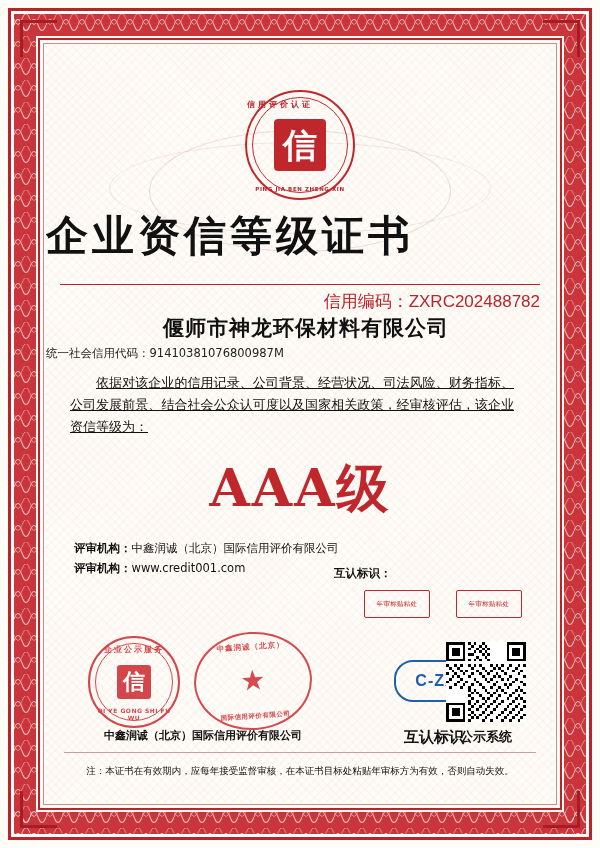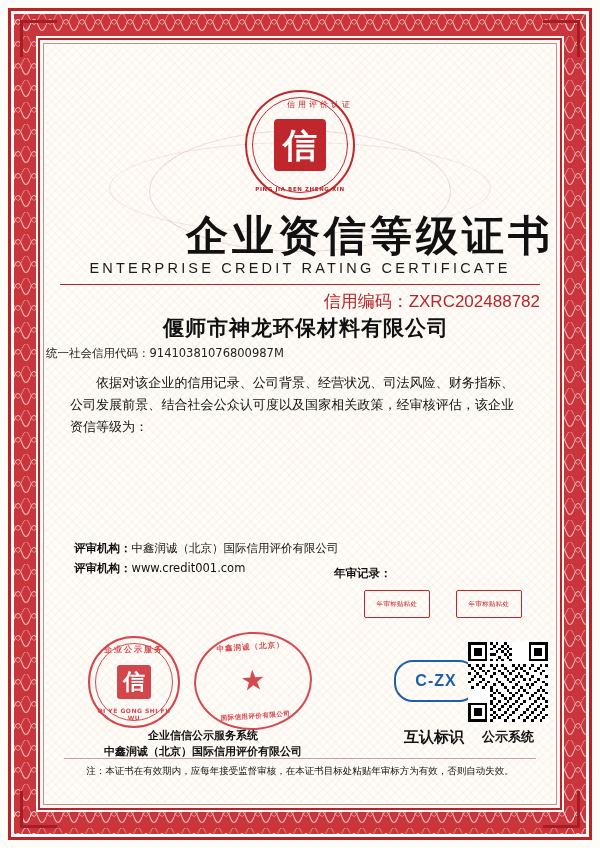--- a/index.html
+++ b/index.html
@@ -156,45 +156,45 @@
     font-size: 34px;
     line-height: 52px;
     text-align: center;
     font-weight: 700;
   }
   .emblem-arc-top {
     position: absolute;
     top: 7px;
     left: 0;
     width: 100%;
-    text-align: right;
+    text-align: left;
     font-size: 8px;
     color: #b8242a;
     letter-spacing: 3px;
-    font-weight: 400;
+    font-weight: 700;
   }
   .emblem-arc-bottom {
     position: absolute;
     bottom: 6px;
     left: 0;
     width: 100%;
     text-align: center;
     font-size: 5.5px;
     color: #b8242a;
     letter-spacing: 0.6px;
     font-weight: 700;
   }
 
   
   .title-cn {
     position: absolute;
     left: 0;
     top: 162px;
     width: 100%;
-    text-align: right;
+    text-align: left;
     font-size: 42px;
     font-weight: 700;
     color: #111;
     letter-spacing: 4px;
     font-family: "DejaVu Sans", "Liberation Sans", sans-serif;
   }
   .title-en {
     position: absolute;
     left: 0;
     top: 214px;
@@ -250,20 +250,21 @@
   .body-text {
     position: absolute;
     left: 24px;
     right: 40px;
     top: 326px;
     font-size: 13px;
     line-height: 22px;
     color: #111;
     text-align: justify;
     text-indent: 2em;
+    text-decoration: underline;
   }
 
   
   .grade {
     position: absolute;
     left: 0;
     top: 408px;
     width: 100%;
     text-align: center;
     font-size: 52px;
@@ -312,21 +313,21 @@
     display: flex;
     align-items: center;
     justify-content: center;
     letter-spacing: 0.3px;
   }
 
   
   .seals {
     position: absolute;
     left: 18px;
-    right: 0;
+    right: 22px;
     bottom: 56px;
     height: 110px;
     margin-top: 38px;
   }
 
   .seal-round {
     position: absolute;
     left: 24px;
     top: 0px;
     width: 92px;
@@ -453,21 +454,21 @@
   
   .footnote {
     position: absolute;
     left: 18px;
     right: 18px;
     bottom: 24px;
     font-size: 9.5px;
     color: #111;
     text-align: center;
     border-top: 1px solid #c9a0a2;
-    padding-top: 6px;
+    padding-top: 12px;
   }
 </style>
 </head>
 <body>
 
 <div class="cert">
 
   <div class="border-outer"></div>
   <div class="border-guilloche"></div>
   <svg class="guilloche-pattern" width="572" height="820" viewBox="0 0 572 820">
@@ -495,66 +496,65 @@
     <div class="watermark"></div>
     <div class="watermark2"></div>
 
     <div class="emblem">
       <div class="emblem-arc-top">信用评价认证</div>
       <div class="emblem-center">信</div>
       <div class="emblem-arc-bottom">PING JIA BEN ZHENG XIN</div>
     </div>
 
     <div class="title-cn">企业资信等级证书</div>
-    <div class="title-en">ENTERPRISE CREDIT RATING CERTIFICATE</div>
     <div class="title-rule"></div>
 
     <div class="credit-no">
       <span>信用编码：</span><span>ZXRC202488782</span>
     </div>
 
     <div class="company">偃师市神龙环保材料有限公司</div>
     <div class="usci">
       <span>统一社会信用代码：</span><span>91410381076800987M</span>
     </div>
 
     <div class="body-text">依据对该企业的信用记录、公司背景、经营状况、司法风险、财务指标、公司发展前景、结合社会公众认可度以及国家相关政策，经审核评估，该企业资信等级为：</div>
 
+    <div class="grade">AAA级</div>
 
     <div class="details">
       <div class="row">
         <span class="lbl">评审机构：</span><span>中鑫润诚（北京）国际信用评价有限公司</span>
       </div>
       <div class="row">
         <span class="lbl">评审机构：</span><span>www.credit001.com</span>
       </div>
     </div>
 
-    <div class="review">年审记录：</div>
+    <div class="review">互认标识：</div>
     <div class="review-boxes">
       <div class="review-box">年审标贴粘处</div>
       <div class="review-box">年审标贴粘处</div>
     </div>
 
     <div class="seals">
 
       <div class="seal-round">
         <div class="sr-top">企业公示服务</div>
         <div class="sr-center">信</div>
         <div class="sr-bottom">QI YE GONG SHI FU WU</div>
       </div>
 
       <div class="seal-oval">
         <div class="so-top">中鑫润诚（北京）</div>
         <div class="star">★</div>
         <div class="so-bottom">国际信用评价有限公司</div>
       </div>
 
       <div class="seal-caption">
-        <div>企业信信公示服务系统</div>
         <div>中鑫润诚（北京）国际信用评价有限公司</div>
       </div>
 
       <div class="mutual-logo">C-ZX</div>
       <div class="mutual-label">互认标识</div>
 
       <svg class="qr" viewBox="0 0 29 29" shape-rendering="crispEdges">
         <rect width="29" height="29" fill="#ffffff"></rect>
         <g fill="#000000">
           <rect x="0" y="0" width="7" height="1"></rect>

